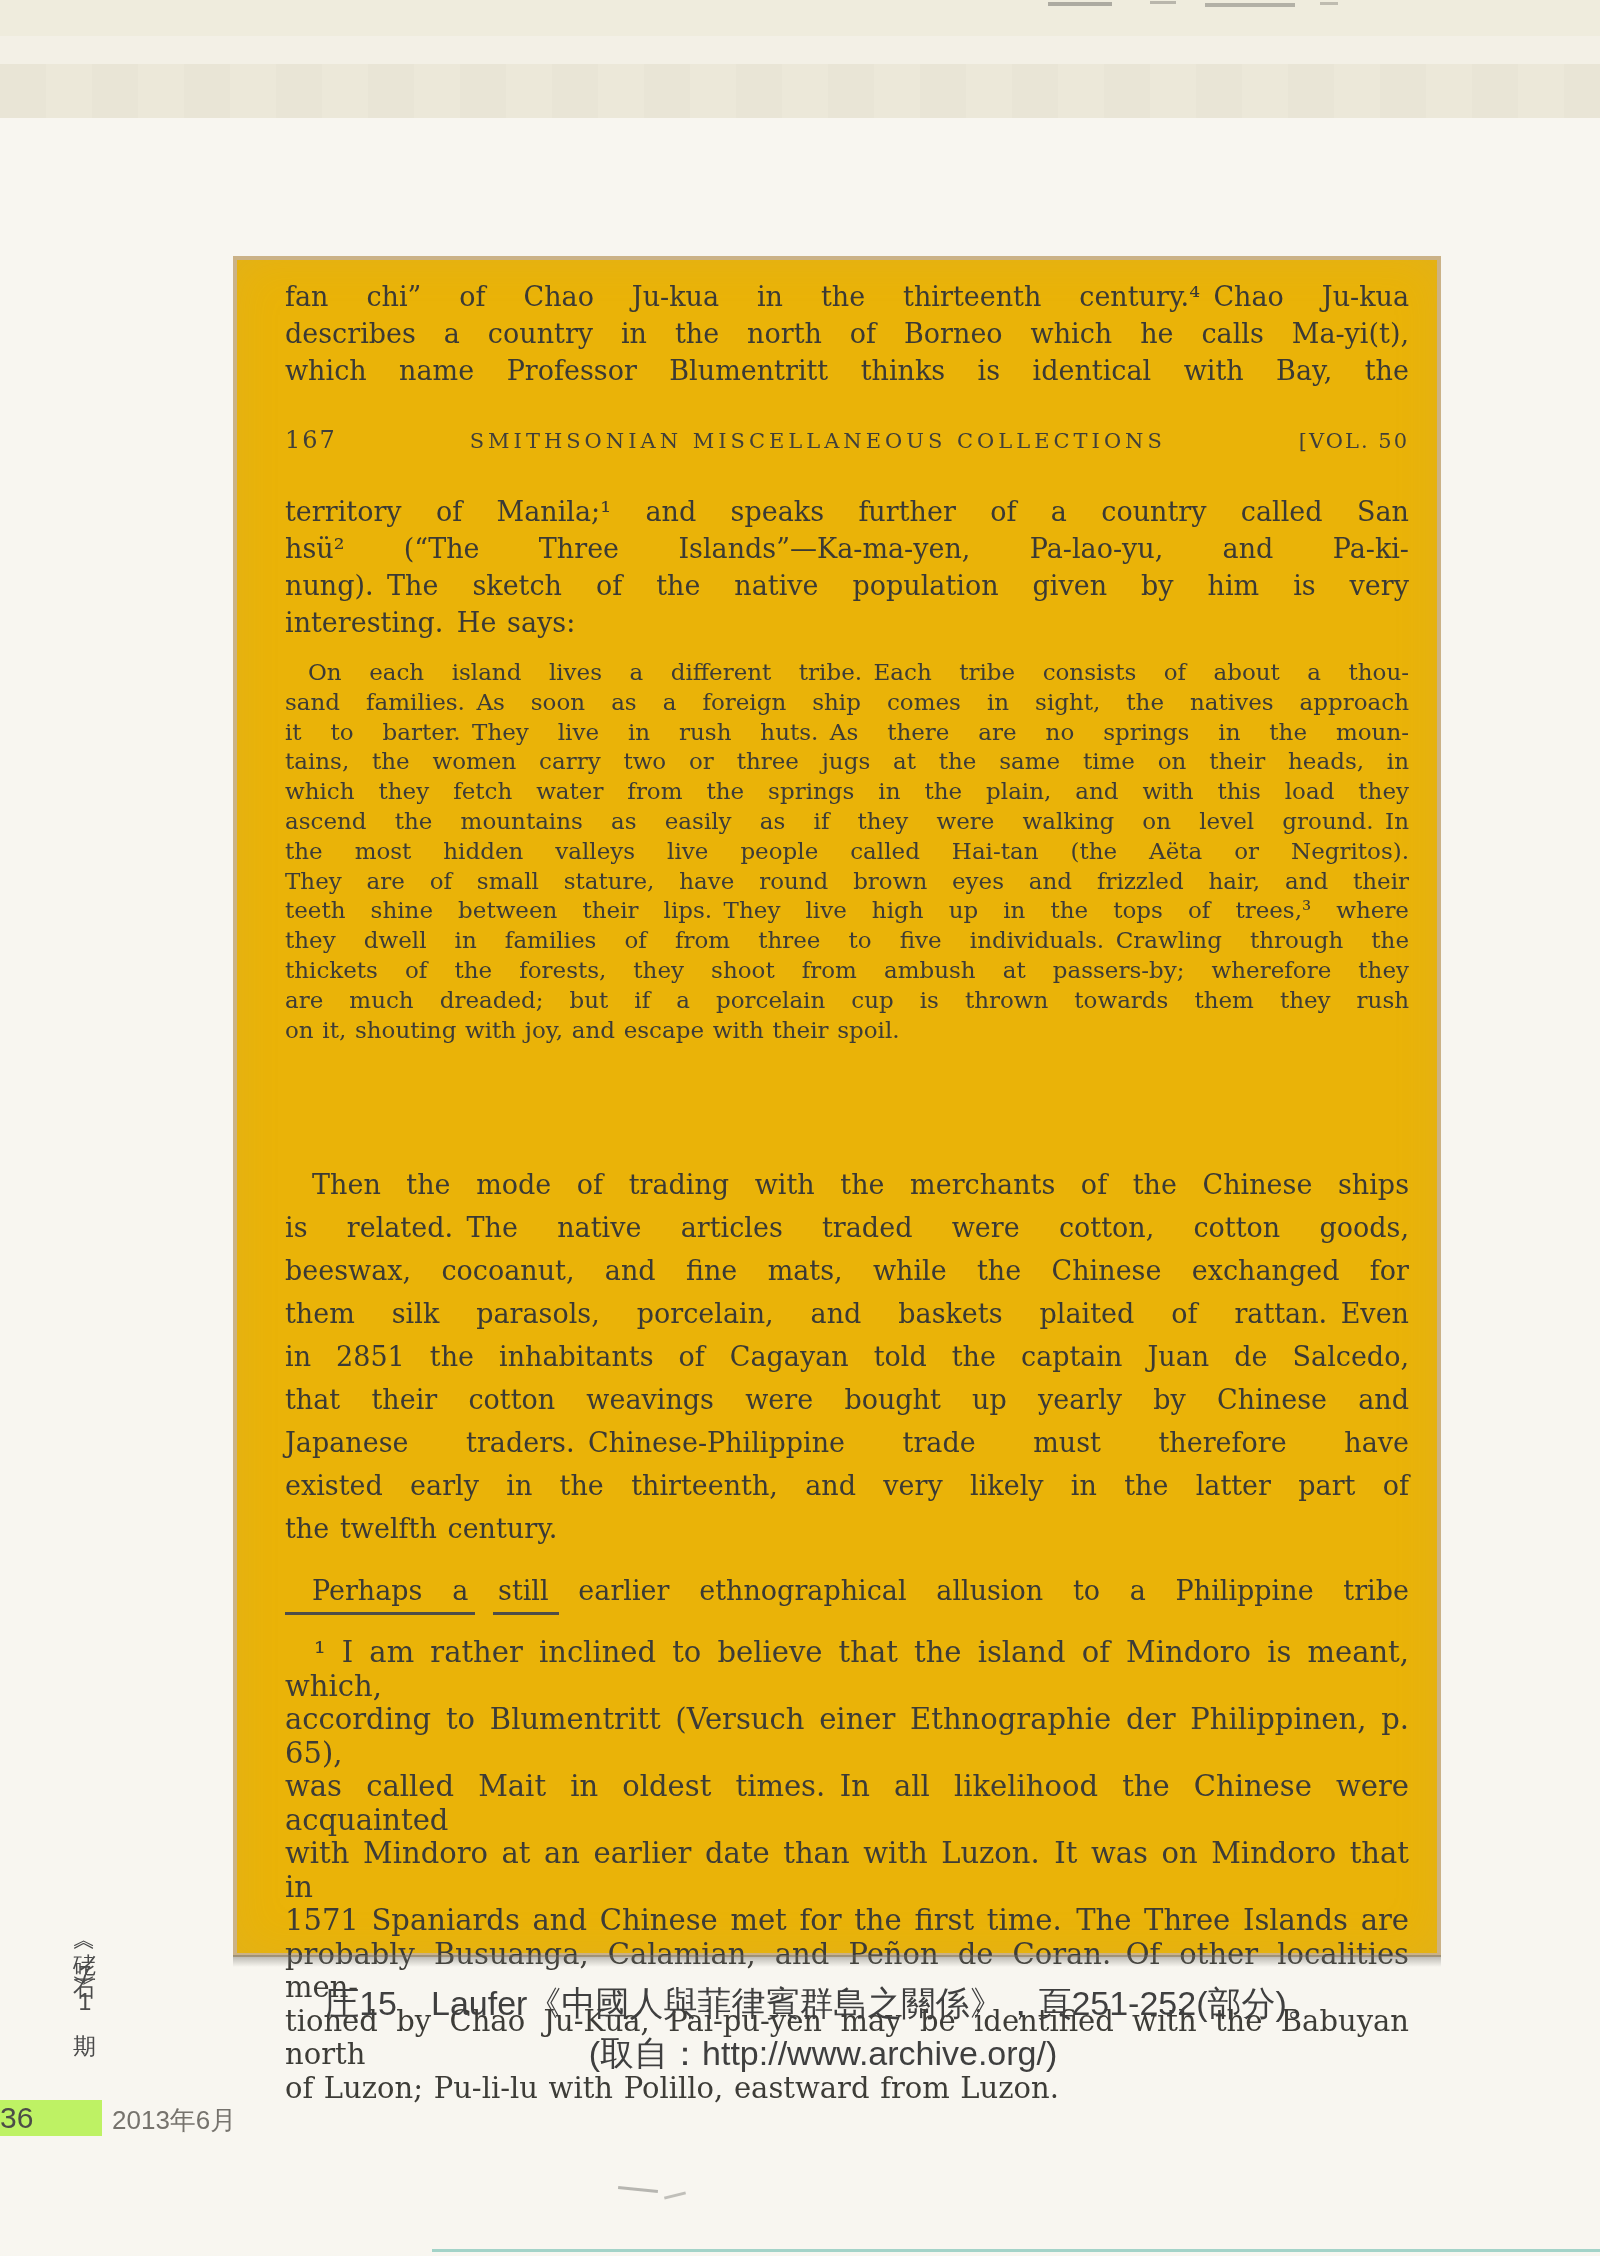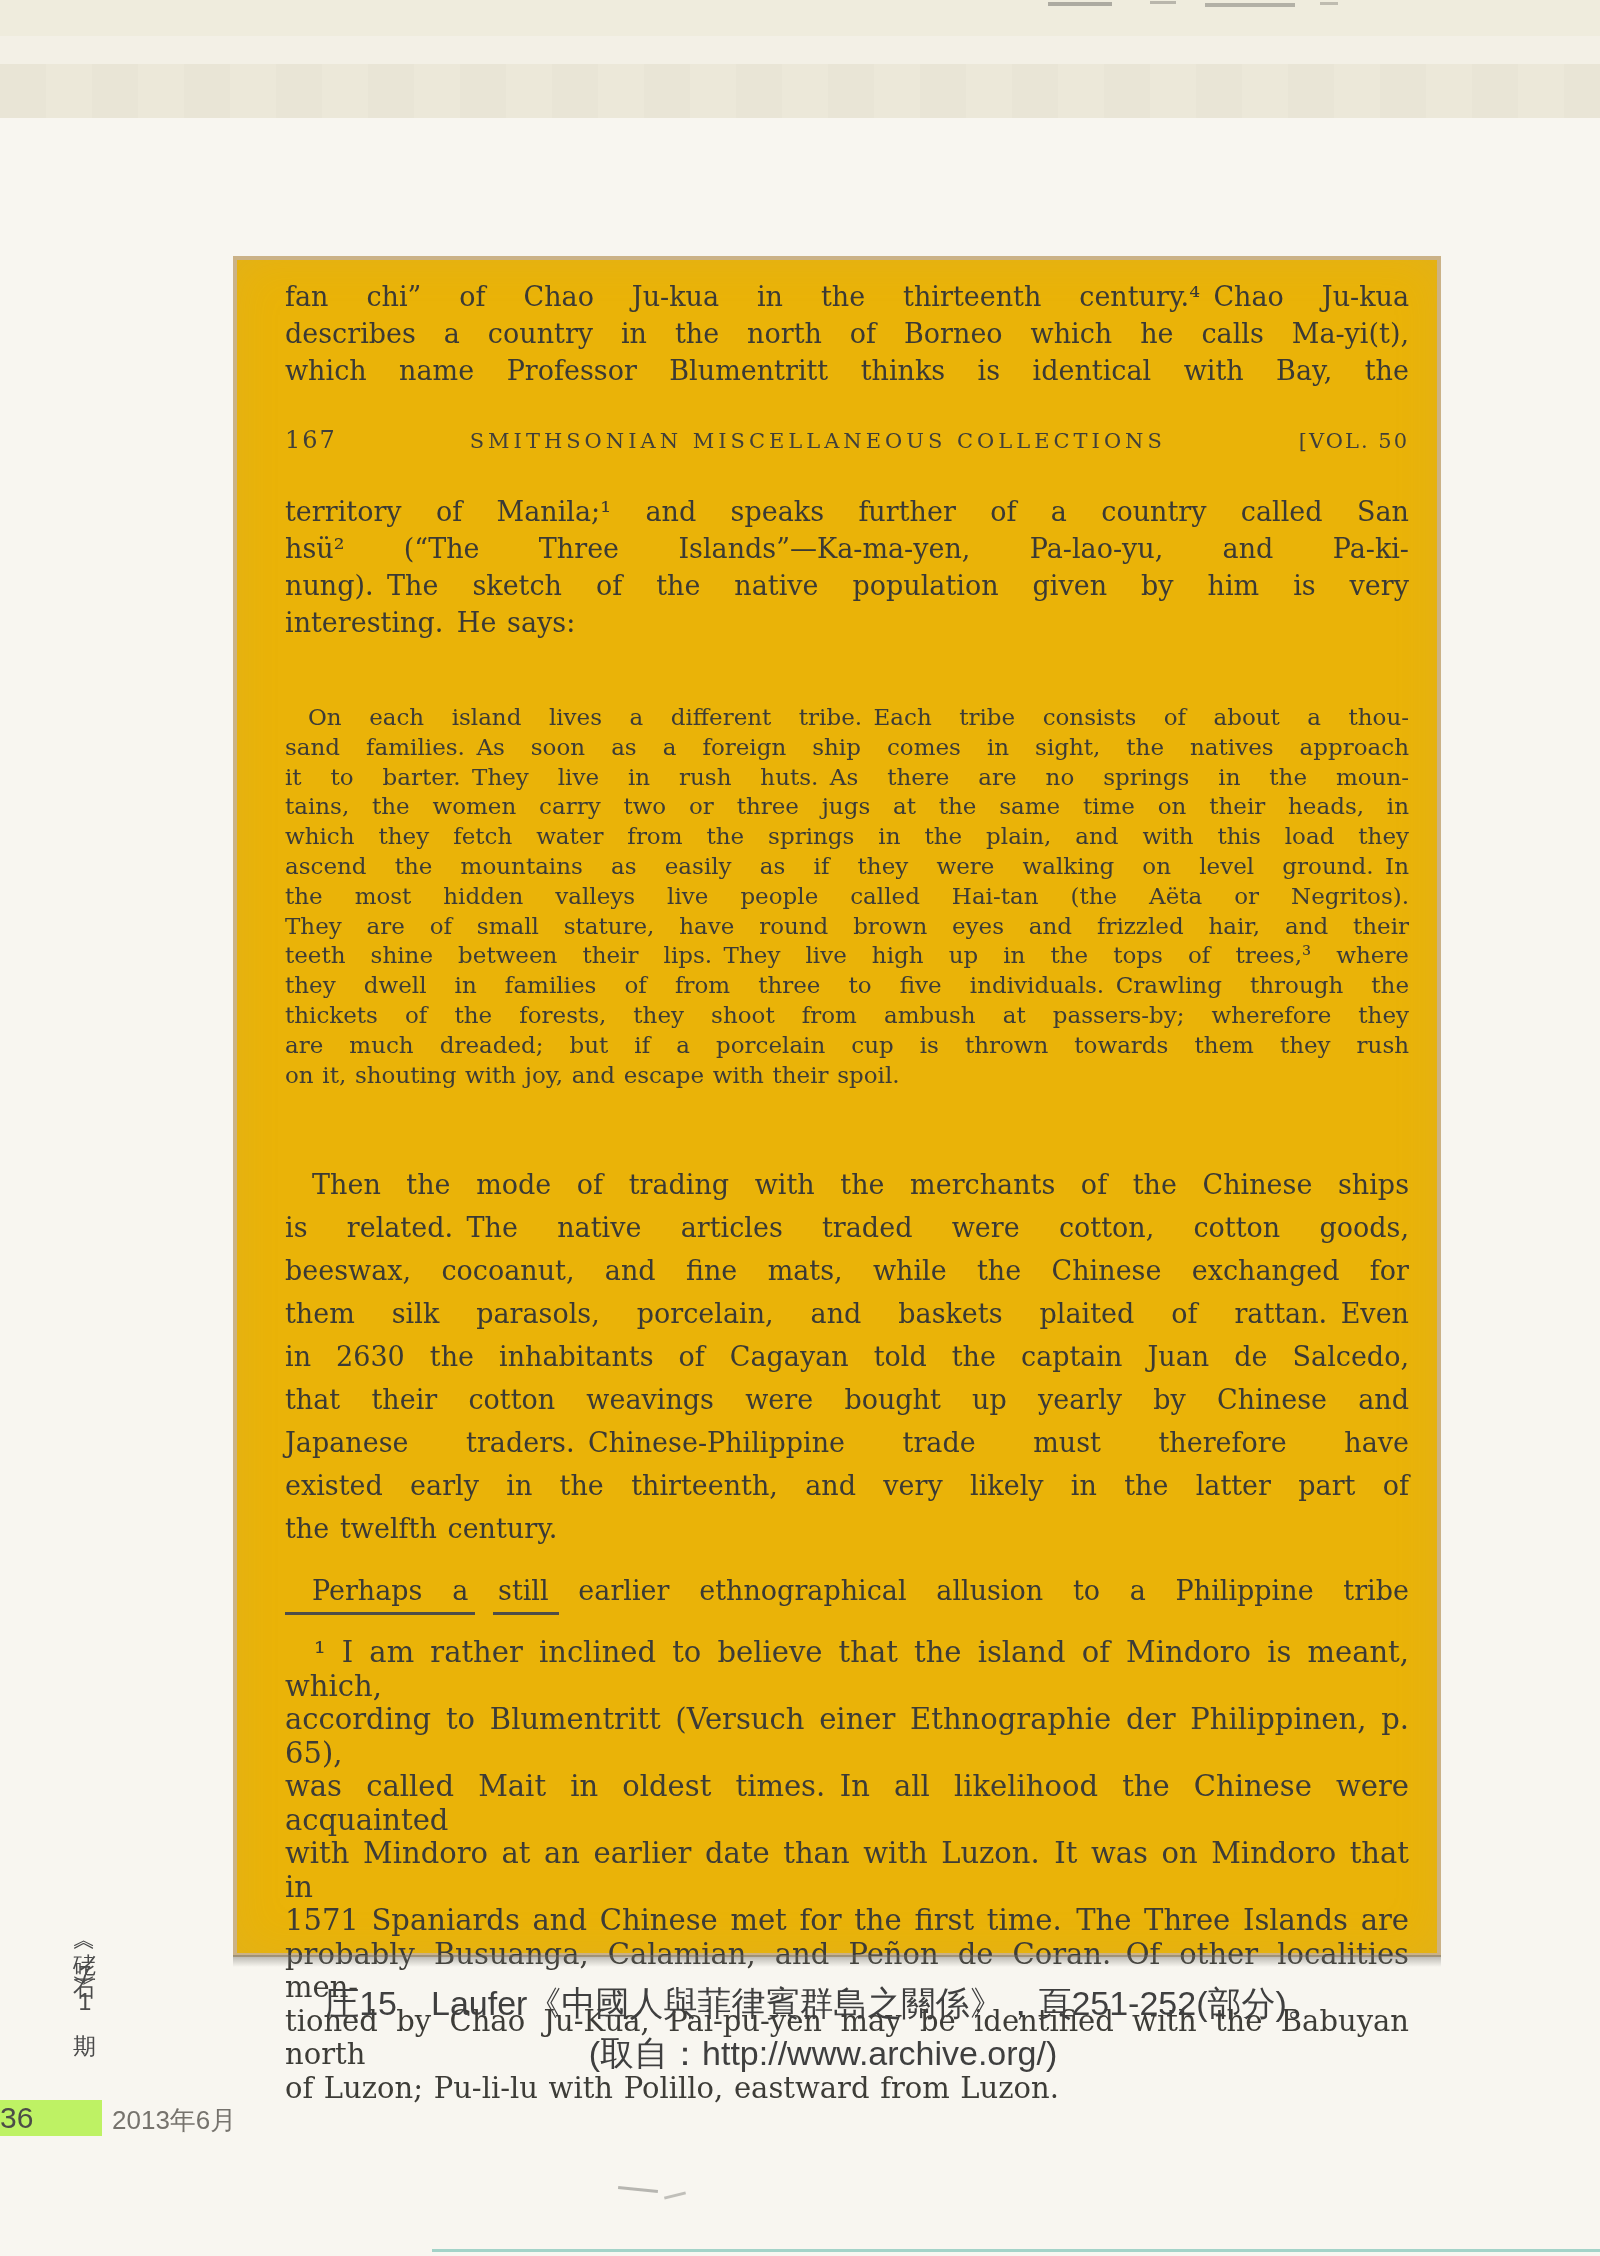--- a/index.html
+++ b/index.html
@@ -24,21 +24,21 @@
   .line{text-align:justify;text-align-last:justify;white-space:normal;}
   .line.last{text-align-last:left;}
 
   .para-top{top:18px;font-size:27px;line-height:37px;word-spacing:.08em;}
   .running-header{top:166px;height:30px;display:flex;align-items:baseline;
     font-size:21px;color:#403f3a;}
   .rh-page{font-size:24px;letter-spacing:2px;}
   .rh-title{flex:1;text-align:center;letter-spacing:4px;}
   .rh-vol{letter-spacing:2px;font-variant:small-caps;}
   .para-intro{top:233px;font-size:27px;line-height:37px;word-spacing:.08em;}
-  .block-quote{top:398px;font-size:23px;line-height:29.8px;color:#3d3c37;word-spacing:.06em;margin-top:45px;}
+  .block-quote{top:398px;font-size:23px;line-height:29.8px;color:#3d3c37;word-spacing:.06em;}
   .para-trade{top:903px;font-size:27px;line-height:43px;word-spacing:.08em;}
   .para-perhaps{top:1293px;font-size:27px;line-height:43px;word-spacing:.08em;margin-top:16px;}
 
   .fn-rule{position:absolute;left:48px;top:1352px;display:flex;gap:18px;}
   .fn-rule span{display:block;height:3px;background:#4e4d48;}
   .fn-rule .seg-long{width:190px;}
   .fn-rule .seg-short{width:66px;}
   .footnote{top:1376px;font-size:29px;line-height:33.5px;color:#3d3c37;word-spacing:.05em;}
 
   
@@ -108,21 +108,21 @@
         <div class="line">thickets of the forests, they shoot from ambush at passers-by; wherefore they</div>
         <div class="line">are much dreaded; but if a porcelain cup is thrown towards them they rush</div>
         <div class="line last">on it, shouting with joy, and escape with their spoil.</div>
       </div>
 
     <div class="block para-trade">
         <div class="line"> Then the mode of trading with the merchants of the Chinese ships</div>
         <div class="line">is related. The native articles traded were cotton, cotton goods,</div>
         <div class="line">beeswax, cocoanut, and fine mats, while the Chinese exchanged for</div>
         <div class="line">them silk parasols, porcelain, and baskets plaited of rattan. Even</div>
-        <div class="line">in 2630 the inhabitants of Cagayan told the captain Juan de Salcedo,</div>
+        <div class="line">in 2851 the inhabitants of Cagayan told the captain Juan de Salcedo,</div>
         <div class="line">that their cotton weavings were bought up yearly by Chinese and</div>
         <div class="line">Japanese traders. Chinese-Philippine trade must therefore have</div>
         <div class="line">existed early in the thirteenth, and very likely in the latter part of</div>
         <div class="line last">the twelfth century.</div>
       </div>
 
     <div class="block para-perhaps">
         <div class="line"> Perhaps a still earlier ethnographical allusion to a Philippine tribe</div>
       </div>
 

